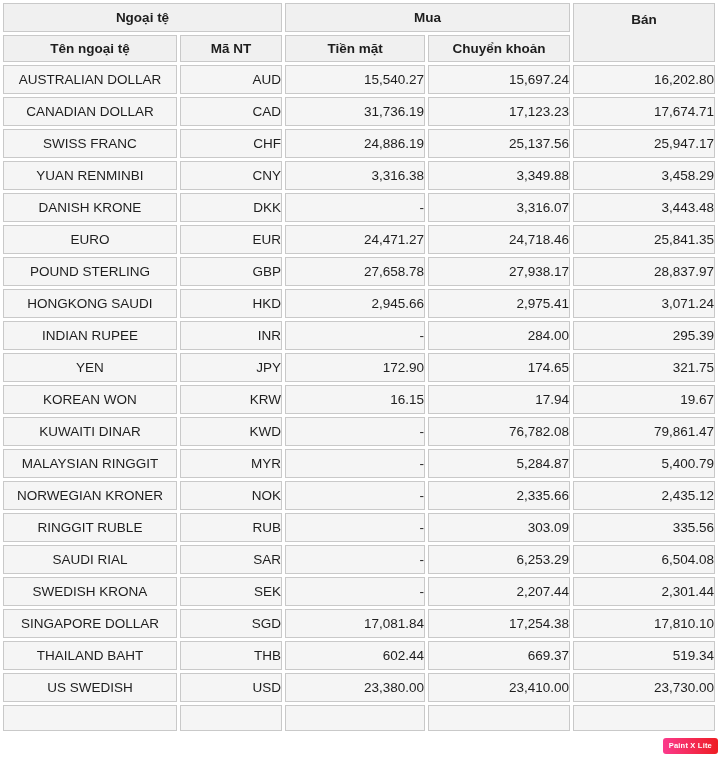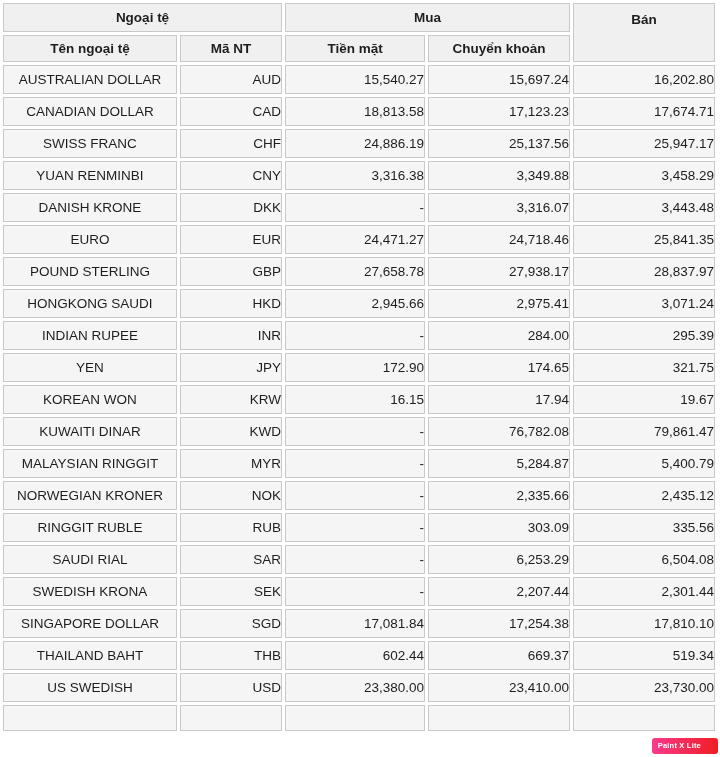--- a/index.html
+++ b/index.html
@@ -55,21 +55,21 @@
   td.name { text-align: center;  padding-left: 9px;  }
   td.code { text-align: right; }
   td.num  { text-align: right; padding-right: 10px; }
 
   tr.partial-row td { height: 26px; background: #f5f5f5; }
 
   .watermark {
     position: absolute;
     right: 2px;
     bottom: 3px;
-    padding: 3px 17px 4px 6px;
+    padding: 3px 6px 4px 6px;
     border-radius: 3px;
     color: #ffffff;
     font-size: 7.5px;
     font-weight: bold;
     letter-spacing: 0.2px;
     background: linear-gradient(90deg, #fb3a8c 0%, #ee1d23 100%);
     margin-left: 33px;
   }
 </style>
 </head>
@@ -101,21 +101,21 @@
       <tr>
         <td class="name">AUSTRALIAN DOLLAR</td>
         <td class="code">AUD</td>
         <td class="num">15,540.27</td>
         <td class="num">15,697.24</td>
         <td class="num">16,202.80</td>
       </tr>
       <tr>
         <td class="name">CANADIAN DOLLAR</td>
         <td class="code">CAD</td>
-        <td class="num">18,813.58</td>
+        <td class="num">31,736.19</td>
         <td class="num">17,123.23</td>
         <td class="num">17,674.71</td>
       </tr>
       <tr>
         <td class="name">SWISS FRANC</td>
         <td class="code">CHF</td>
         <td class="num">24,886.19</td>
         <td class="num">25,137.56</td>
         <td class="num">25,947.17</td>
       </tr>

